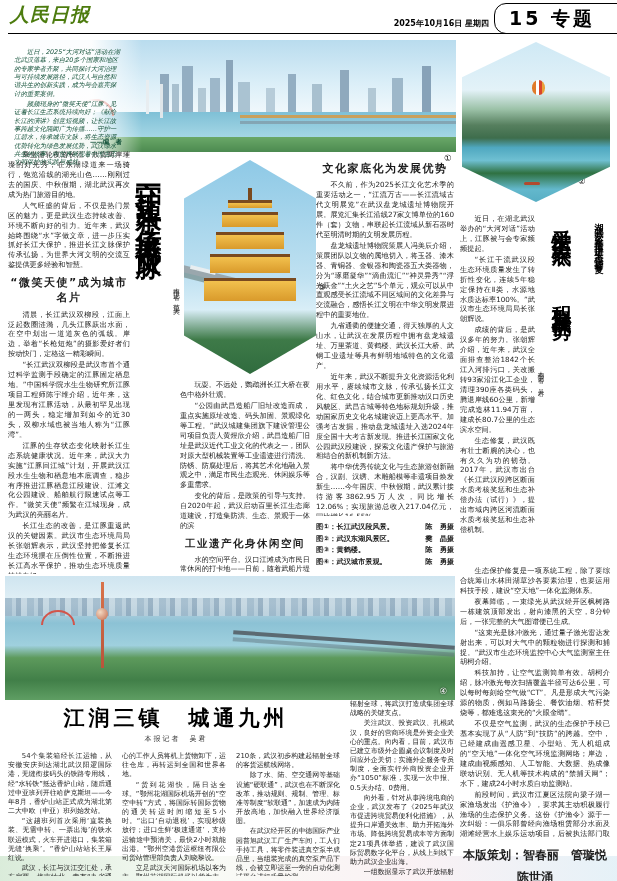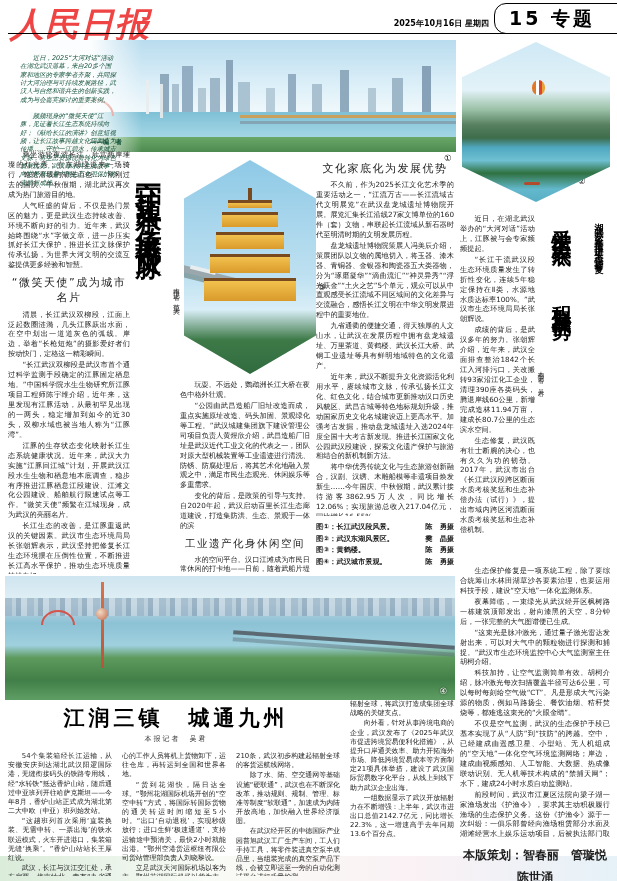--- a/index.html
+++ b/index.html
@@ -1,20 +1,20 @@
 <!DOCTYPE html>
 <html><head>
 <meta charset="utf-8">
 <style>
   html,body{margin:0;padding:0;}
   body{font-family:"DejaVu Sans","Liberation Sans",sans-serif;background:#888;}
   #page{position:relative;width:617px;height:881px;background:#fff;overflow:hidden;margin:0 auto;color:#1c1c1c;}
   .abs{position:absolute;}
   
-  #masthead{left:10px;top:2px;font-family:"DejaVu Serif","Liberation Serif",serif;font-style:italic;font-weight:bold;font-size:34px;letter-spacing:1px;color:#ef4444;}
+  #masthead{left:10px;top:2px;font-family:"DejaVu Serif","Liberation Serif",serif;font-style:italic;font-weight:bold;font-size:19px;letter-spacing:1px;color:#4d7c0f;}
   #headrule{left:8px;top:33px;width:601px;border-top:1.6px solid #000;}
   #dateline{right:128px;top:18px;font-size:8px;font-weight:bold;color:#000;}
   #pagebox{left:494px;top:3px;width:150px;height:29px;border:1.6px solid #000;border-radius:12px;display:flex;align-items:center;}
   #pagelabel{font-size:19px;font-weight:900;letter-spacing:3px;padding-left:14px;color:#000;}
   
   .photo{overflow:hidden;}
   .sky{position:absolute;inset:0;}
   #banner{left:30px;top:40px;width:426px;height:112px;}
   #banner .sky{background:linear-gradient(180deg,#b9dcee 0%,#dcEFf8 40%,#eef7fb 62%,#e8f3f8 100%);}
   .bld{position:absolute;}
@@ -39,24 +39,24 @@
   #photo4 .skyline{position:absolute;left:0;right:0;top:22px;height:18px;background:repeating-linear-gradient(90deg,#9db7c9 0 7px,#b7ccd9 7px 11px,#8fa9bd 11px 16px,#c3d5e0 16px 22px);opacity:.85;}
   #photo4 .bridge{position:absolute;left:228px;top:62px;width:222px;height:4px;background:#5b6a72;transform:rotate(4deg);box-shadow:0 7px 0 rgba(90,110,120,.45);}
   #photo4 .tower{position:absolute;left:96px;top:6px;width:3px;height:86px;background:linear-gradient(180deg,#d9734a,#b8543a);}
   #photo4 .bulb{position:absolute;left:91px;top:32px;width:12px;height:12px;border-radius:50%;background:radial-gradient(circle at 35% 35%,#f3d9c2,#c2684a);}
   #photo4 .arch{position:absolute;left:36px;top:34px;width:30px;height:13px;border:2px solid #d2544a;border-bottom:none;border-radius:50% 50% 0 0/100% 100% 0 0;}
   .plabel{font-size:8.5px;color:#111;}
   .plabel.onphoto{color:#fff;text-shadow:0 0 2px #000;}
   
   .txt{font-size:7.2px;line-height:1.38;text-align:justify;overflow:hidden;}
   .txt p{margin:0 0 1px;text-indent:2em;}
-  .sechead{font-weight:400;font-size:11px;letter-spacing:1.5px;text-align:center;text-indent:0 !important;margin:5px 0 4px !important;}
+  .sechead{font-weight:700;font-size:11px;letter-spacing:1.5px;text-align:center;text-indent:0 !important;margin:5px 0 4px !important;}
   .sechead.sm{font-size:10.5px;}
   #ednote{left:12px;top:46px;width:112px;height:100px;z-index:6;color:#14523a;font-style:italic;font-size:6.4px;line-height:1.3;}
-  #ednote p{margin:8px;text-indent:2em;}
+  #ednote p{margin:2px;text-indent:2em;}
   #ednote .sig{position:absolute;right:2px;bottom:0;font-weight:bold;font-style:normal;}
   #leftcol{left:8px;top:150px;width:122px;height:424px;}
   
   .vert{writing-mode:vertical-rl;}
   #vhead{left:132px;top:162px;height:402px;font-size:26px;font-weight:900;letter-spacing:5px;color:#000;}
   .vgap{display:inline-block;inline-size:14px;}
   #vbyline{left:171px;top:282px;height:110px;font-size:6.8px;color:#333;letter-spacing:2px;}
   #colA{left:180px;top:380px;width:130px;height:194px;}
   #colB{left:316px;top:156px;width:138px;height:360px;}
   
@@ -222,20 +222,21 @@
 
   </div>
   <div class="abs txt bcol z1" id="bc3">
     <p style="text-indent:0;">210条，武汉初步构建起辐射全球的客货运航线网络。</p>
     <p>除了水、陆、空交通网等基础设施“硬联通”，武汉也在不断深化改革，推动规则、规制、管理、标准等制度“软联通”，加速成为内陆开放高地，加快融入世界经济版图。</p>
     <p>在武汉经开区的中德国际产业园普旭武汉工厂生产车间，工人们手持工具，将零件装进真空泵半成品里，当组装完成的真空泵产品下线，会被立即运至一旁的自动化测试平台进行质量检测。</p>
 
   </div>
   <div class="abs txt bcol z1" id="bc4">
     <p style="text-indent:0;">辐射全球，将武汉打造成集团全球战略的关键支点。</p>
+    <p>关注武汉、投资武汉、扎根武汉，良好的营商环境是外资企业关心的重点。向内看，目前，武汉市已建立市级外企圆桌会议制度及时回应外企关切；实施外企服务专员制度，全面实行外商投资企业开办“1050”标准，实现一次申报、0.5天办结、0费用。</p>
     <p>向外看，针对从事跨境电商的企业，武汉发布了《2025年武汉市促进跨境贸易便利化措施》，从提升口岸通关效率、助力开拓海外市场、降低跨境贸易成本等方面制定21项具体举措，建设了武汉国际贸易数字化平台，从线上到线下助力武汉企业出海。</p>
     <p>一组数据显示了武汉开放辐射力在不断增强：上半年，武汉市进出口总值2142.7亿元，同比增长22.3%，这一增速高于去年同期13.6个百分点。</p>
 
   </div>
 
   <div class="abs vert z1" id="rkicker">湖北武汉多举措推进生态保护修复</div>
   <div class="abs vert z1" id="rtitle">
     <span>爱惜生态家底</span><span class="vgap"></span><span>积聚发展优势</span>
   </div>
   <div class="abs vert z1" id="rbyline">本报记者　吴君</div>

